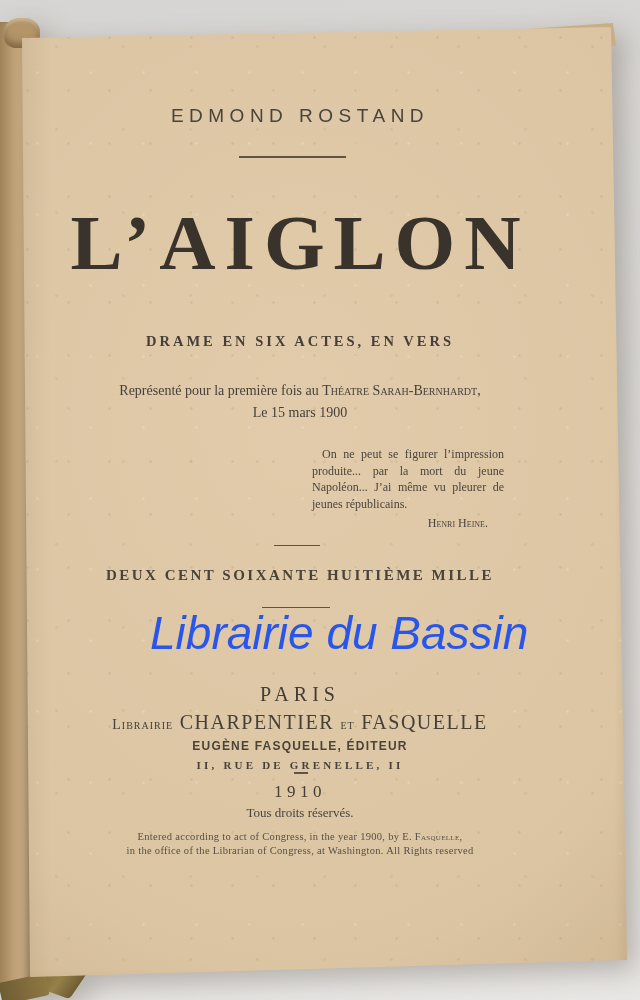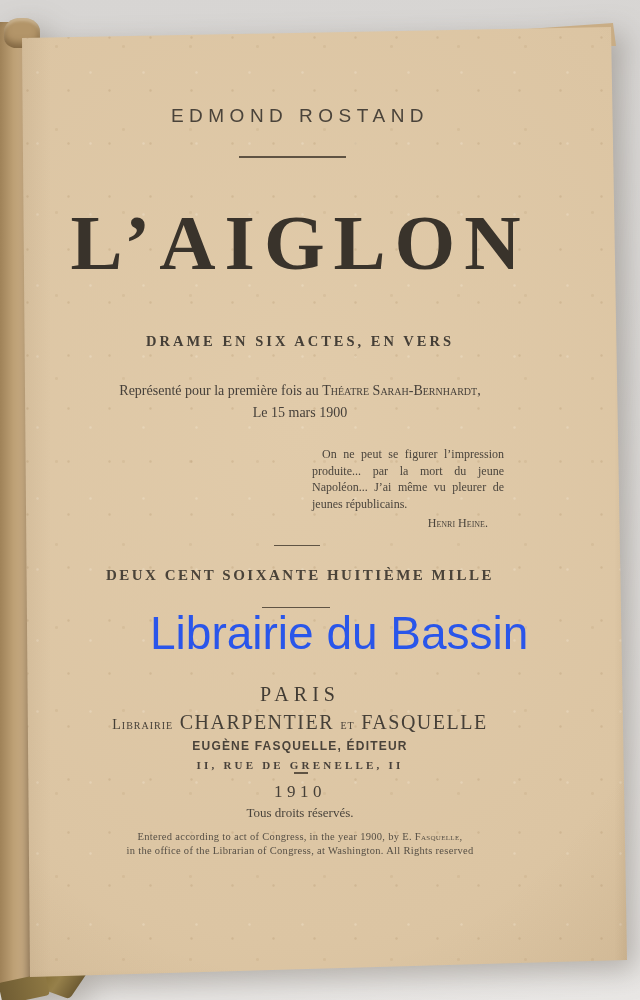--- a/index.html
+++ b/index.html
@@ -135,15 +135,15 @@
     <div class="tb editorline">EUGÈNE FASQUELLE, ÉDITEUR</div>
     <div class="tb address">II, RUE DE GRENELLE, II</div>
 
     <div class="rule rule4"></div>
     <div class="tb year">1910</div>
     <div class="tb rights">Tous droits réservés.</div>
 
     <div class="tb copy1"><span>Entered according to act of Congress, in the year 1900, by E. </span><span class="smallcaps">Fasquelle,</span></div>
     <div class="tb copy2">in the office of the Librarian of Congress, at Washington. All Rights reserved</div>
 
-    <div class="watermark" style="color: rgb(32, 80, 238);">Librairie du Bassin</div>
+    <div class="watermark" style="color: rgb(32, 80, 238); font-style: italic;">Librairie du Bassin</div>
   </div>
 </div>
 
 </body></html>

